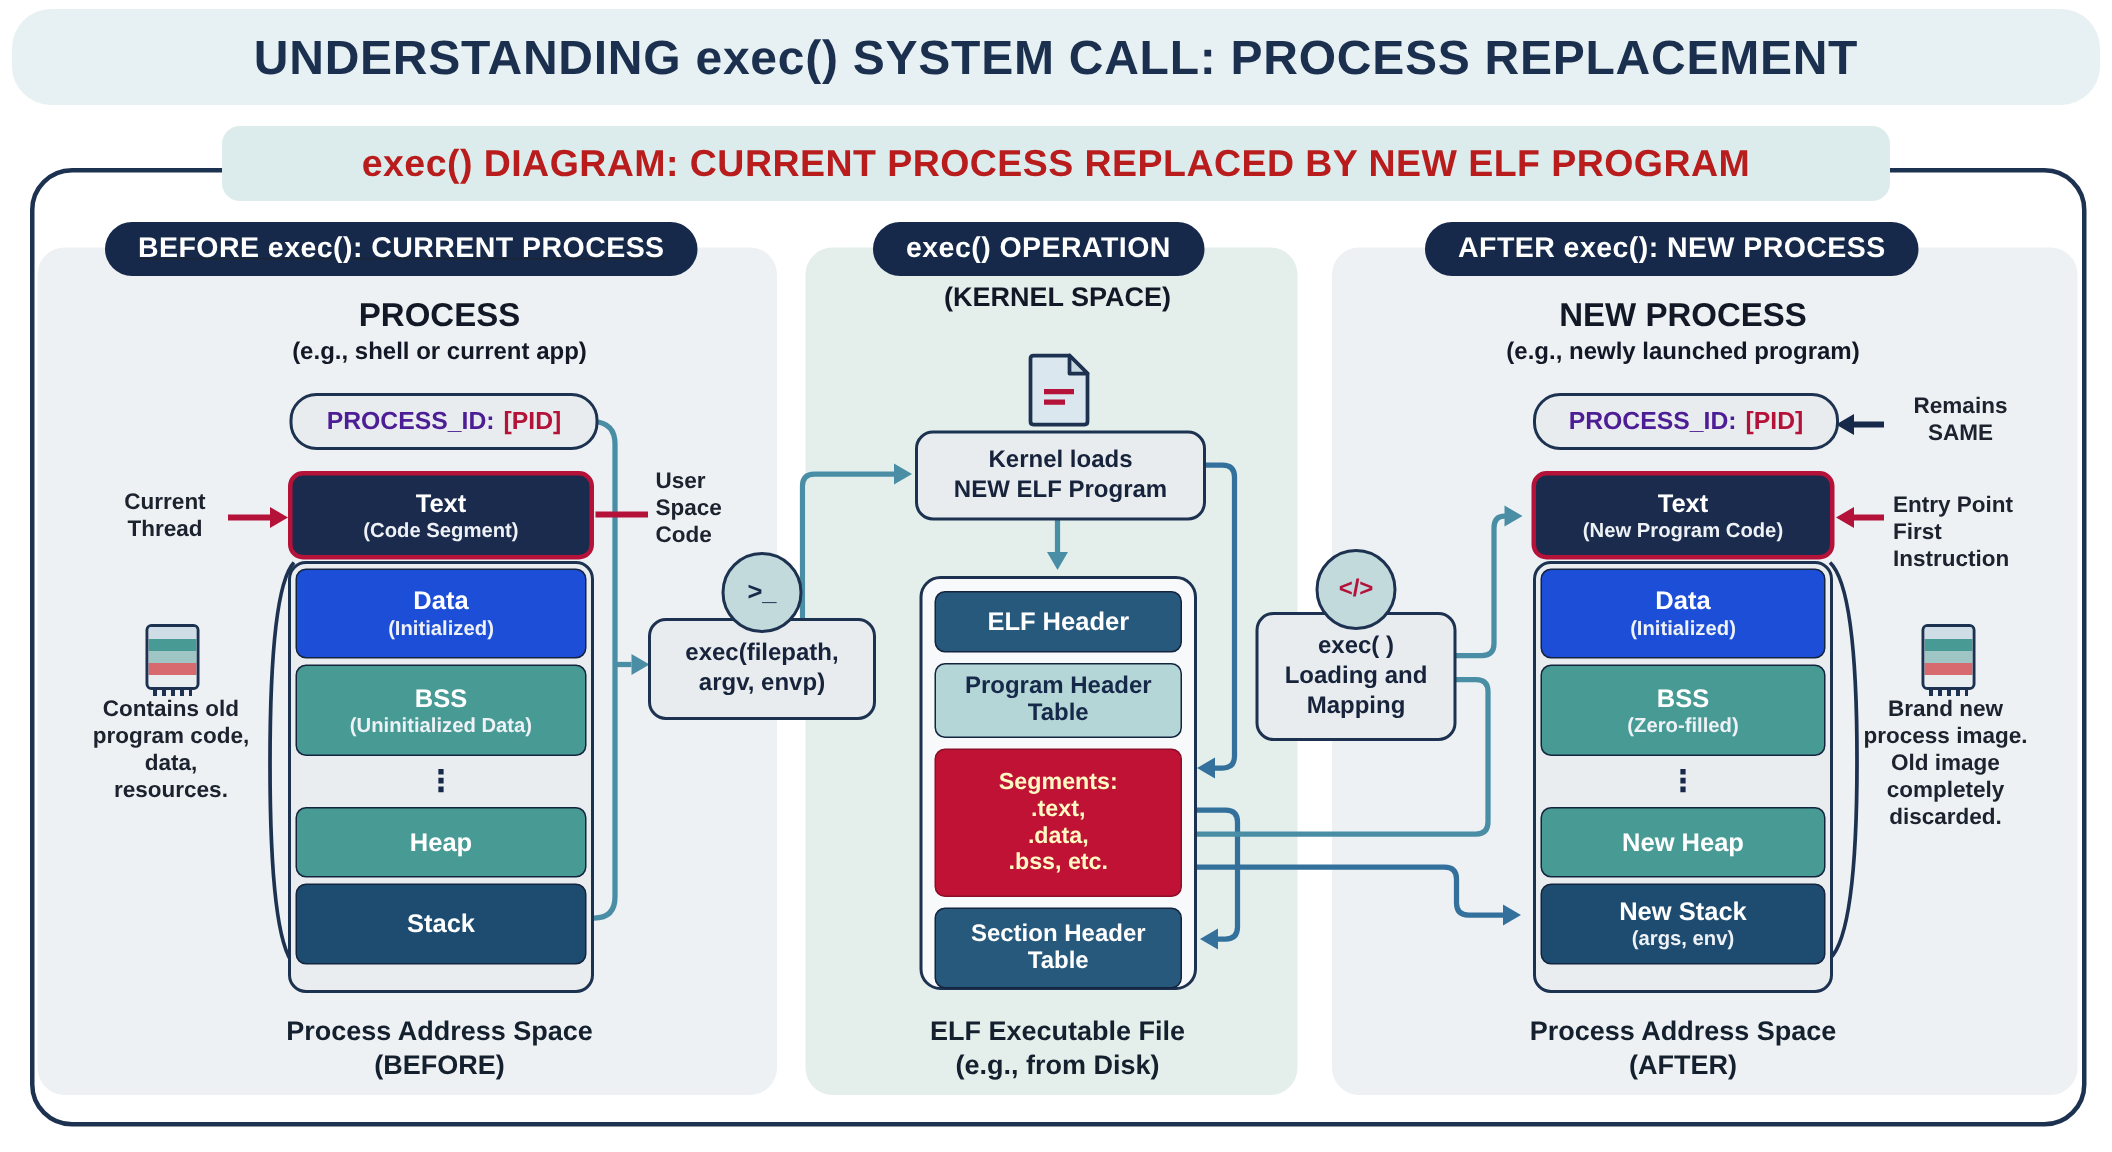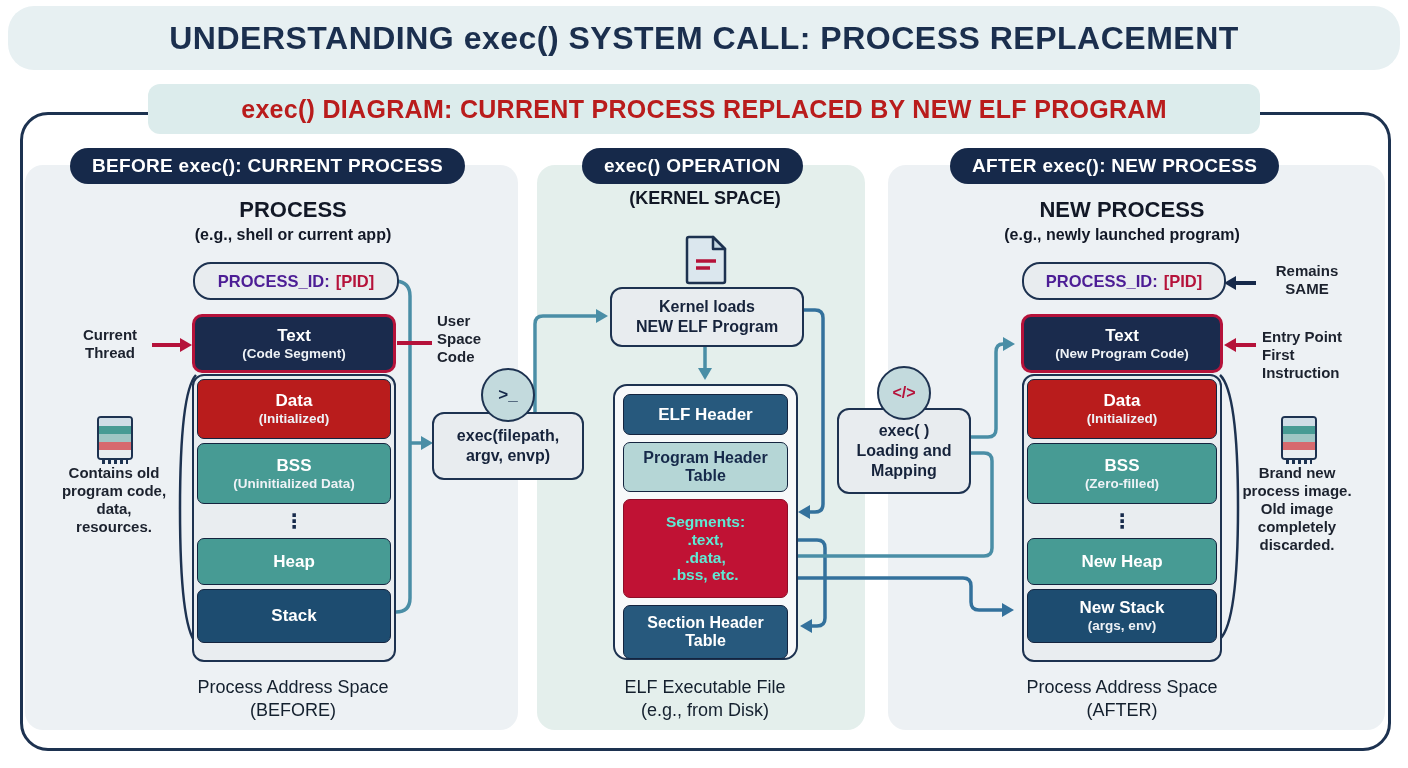--- a/index.html
+++ b/index.html
@@ -18,51 +18,51 @@
   .panel{top:165px;height:565px;border-radius:18px;z-index:1;}
   #panel-before{left:25px;width:493px;background:#edf1f4;}
   #panel-op{left:537px;width:328px;background:#e4efec;}
   #panel-after{left:888px;width:497px;background:#edf1f4;}
   
   .pill{height:36px;background:#16294a;border-radius:18px;display:flex;align-items:center;justify-content:center;z-index:13;}
   .pill .t{color:#fff;font-weight:bold;font-size:19px;letter-spacing:.3px;white-space:nowrap;padding:0 22px;}
   
   .title-lg{font-size:22px;font-weight:bold;color:#121826;text-align:center;}
   .title-sub{font-size:16px;font-weight:bold;color:#121826;text-align:center;}
-  .caption{font-size:18px;font-weight:normal;color:#14202e;text-align:center;white-space:pre-line;line-height:1.25;z-index:10;}
+  .caption{font-size:18px;font-weight:bold;color:#14202e;text-align:center;white-space:pre-line;line-height:1.25;z-index:10;}
   .note{font-size:15px;font-weight:bold;color:#1c222e;white-space:pre-line;line-height:1.2;z-index:10;}
   
   .pid{height:34px;background:#e8ecef;border:2.5px solid #1d3250;border-radius:18px;
        display:flex;align-items:center;justify-content:center;gap:6px;z-index:10;font-size:16.5px;font-weight:bold;}
   .pid .k{color:#4c1d95;} .pid .v{color:#b5123a;}
   
   .text-seg{background:#1a2b4d;border:3px solid #b5123a;border-radius:10px;z-index:10;
             display:flex;flex-direction:column;align-items:center;justify-content:center;}
   .seg-label{color:#fff;font-size:17px;font-weight:bold;line-height:1.15;text-align:center;}
   .seg-sub{color:#eef2f6;font-size:13.5px;font-weight:bold;line-height:1.15;text-align:center;}
   
   .stackbox{background:#e9edf0;border:2.5px solid #1d3250;border-radius:12px;z-index:10;
             display:flex;flex-direction:column;gap:4px;padding:3px;box-sizing:border-box;}
   .seg{border-radius:7px;display:flex;flex-direction:column;align-items:center;justify-content:center;flex:none;}
-  .seg-data{height:58px;background:#b91c1c;border:1.5px solid #14243f;}
+  .seg-data{height:58px;background:#1d4ed8;border:1.5px solid #14243f;}
   .seg-bss{height:59px;background:#479b94;border:1.5px solid #14243f;}
   .seg-dots{height:26px;background:transparent;color:#16294a;font-size:20px;font-weight:bold;line-height:.9;}
   .seg-heap{height:45px;background:#479b94;border:1.5px solid #14243f;}
   .seg-stack{height:52px;background:#1d4c70;border:1.5px solid #14243f;}
   
   .opbox{background:#e8ecef;border:2.5px solid #1d3250;border-radius:12px;z-index:10;
          display:flex;align-items:center;justify-content:center;text-align:center;
          font-size:16px;font-weight:bold;color:#16233b;white-space:pre-line;line-height:1.25;}
   .elfbox{background:#f7f9fa;border:2.5px solid #1d3250;border-radius:14px;z-index:10;
           display:flex;flex-direction:column;gap:7px;padding:8px;box-sizing:border-box;}
   .elf{border-radius:7px;display:flex;align-items:center;justify-content:center;text-align:center;
        font-weight:bold;white-space:pre-line;line-height:1.15;flex:none;}
   .elf-elfheader{height:39px;background:#27597d;border:1.5px solid #14243f;color:#fff;font-size:17px;}
   .elf-pht{height:48px;background:#b5d6d6;border:1.5px solid #14243f;color:#16294a;font-size:16px;}
-  .elf-segments{height:97px;background:#c01234;border:1.5px solid #8c0e28;color:#5eead4;font-size:15.5px;}
+  .elf-segments{height:97px;background:#c01234;border:1.5px solid #8c0e28;color:#fef9c3;font-size:15.5px;}
   .elf-sht{height:52px;background:#27597d;border:1.5px solid #14243f;color:#fff;font-size:16px;}
   
   .circ{border-radius:50%;background:#c3dadd;border:2.5px solid #1d3250;z-index:11;
         display:flex;align-items:center;justify-content:center;font-weight:bold;}
   
   .chip{width:32px;height:40px;border:2px solid #1d3250;border-radius:4px;overflow:hidden;z-index:10;
         display:flex;flex-direction:column;}
   .chip i{display:block;flex:1;}
   .chip .s1{background:#cfdde6;} .chip .s2{background:#479b94;} .chip .s3{background:#9fc6c4;}
   .chip .s4{background:#d66a6e;} .chip .s5{background:#e8edf0;}
@@ -123,21 +123,21 @@
 
     <path d="M152,345 L180,345" fill="none" stroke="#b5123a" stroke-width="4"></path>
     <polygon points="180,338 192,345 180,352" fill="#b5123a"></polygon>
 
     <path d="M397,343 L432,343" fill="none" stroke="#b5123a" stroke-width="4"></path>
 
     <path d="M196,375 Q180,392 180,509 Q180,626 196,643" fill="none" stroke="#1d3250" stroke-width="2.5"></path>
     <path d="M1220,375 Q1238,392 1238,507 Q1238,622 1220,639" fill="none" stroke="#1d3250" stroke-width="2.5"></path>
   </svg>
 
-  <div class="abs pill" style="left:70px;top:148px;">
+  <div class="abs pill" style="left:70px;top:148px;text-decoration:underline;">
     <div class="t" style="white-space: pre-line;">BEFORE exec(): CURRENT PROCESS</div>
   </div>
   <div class="abs pill" style="left:582px;top:148px;">
     <div class="t" style="white-space: pre-line;">exec() OPERATION</div>
   </div>
   <div class="abs pill" style="left:950px;top:148px;">
     <div class="t" style="white-space: pre-line;">AFTER exec(): NEW PROCESS</div>
   </div>
 
   <div class="abs title-sub" style="left: 93px; top: 226px; width: 400px; z-index: 10; white-space: pre-line;">(e.g., shell or current app)</div>

